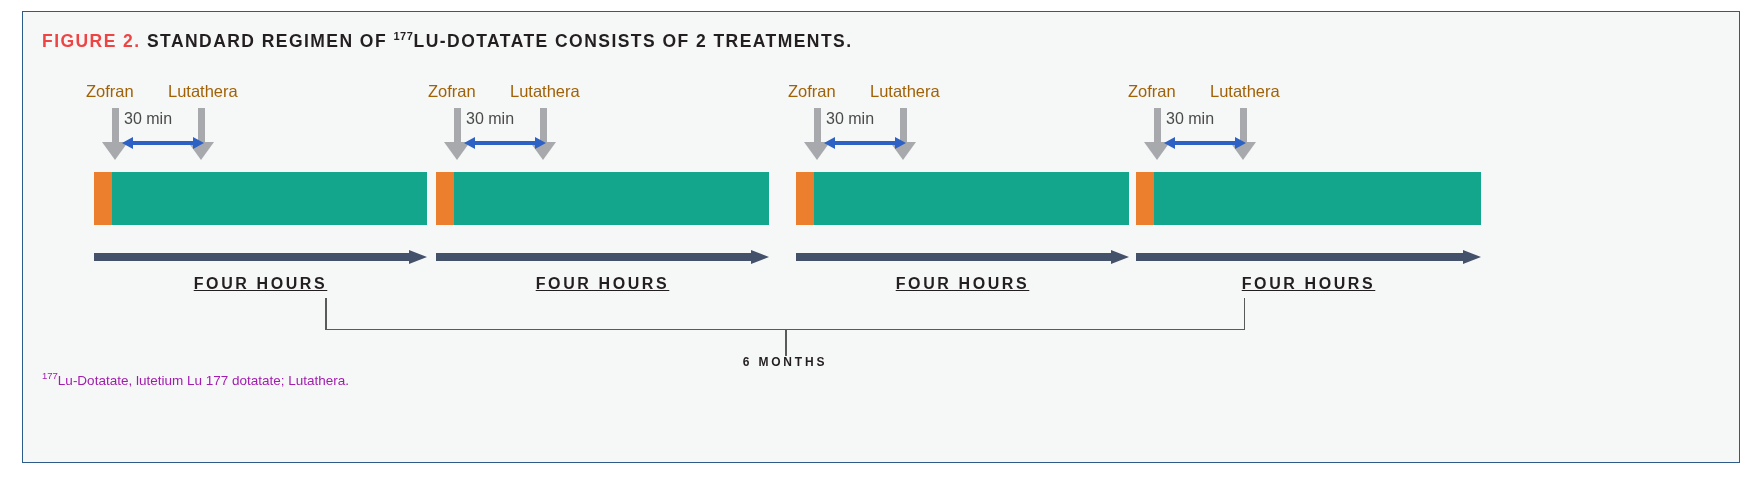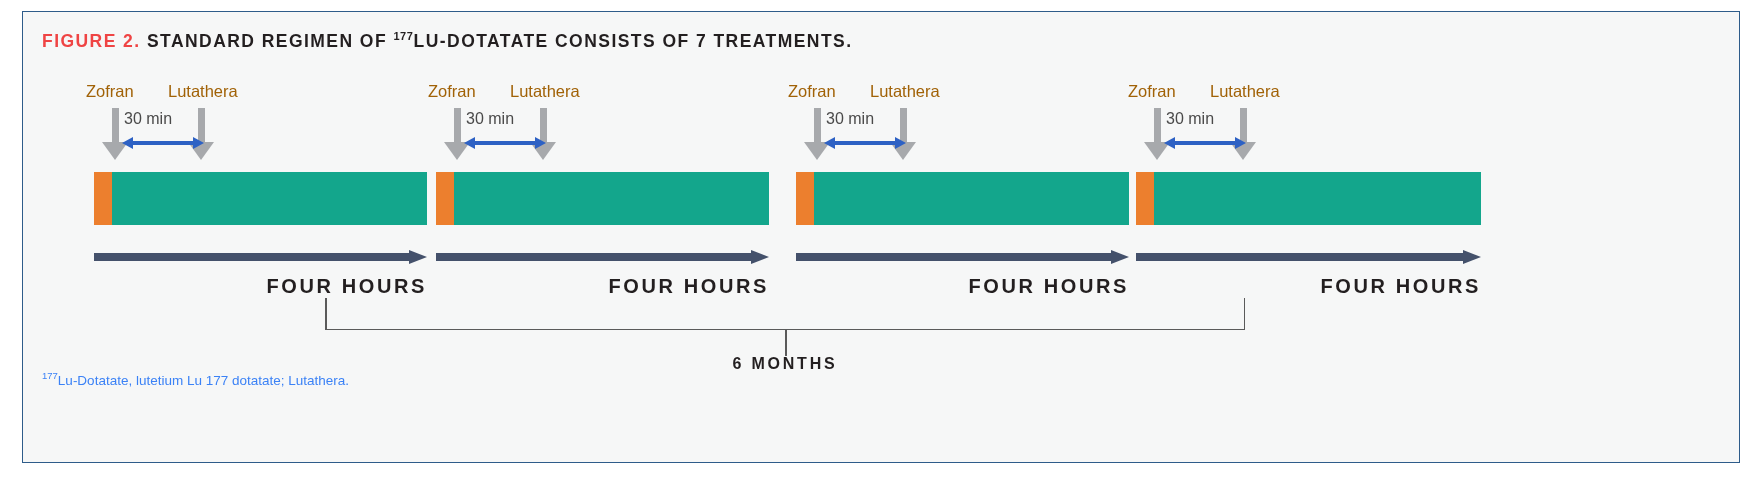--- a/index.html
+++ b/index.html
@@ -169,26 +169,27 @@
     width: 0; height: 0;
     border-top: 7px solid transparent;
     border-bottom: 7px solid transparent;
     border-left: 18px solid #44516b;
   }
   .hours-label {
     position: absolute;
     top: 193px;
     left: 14px;
     width: 333px;
-    text-align: right;
-    font-size: 20px;
+    text-align: center;
+    font-size: 16px;
     font-weight: bold;
     letter-spacing: 2.6px;
     color: #231f20;
     white-space: nowrap;
+    text-decoration: underline;
   }
 
   
   .bracket {
     position: absolute;
     left: 325px;
     top: 298px;
     width: 920px;
     height: 32px;
   }
@@ -223,48 +224,48 @@
     width: 1.5px;
     height: 26px;
     background: #5a5a5a;
   }
   .months-label {
     position: absolute;
     left: 325px;
     top: 355px;
     width: 920px;
     text-align: center;
-    font-size: 16px;
+    font-size: 12px;
     font-weight: bold;
     letter-spacing: 2.8px;
     color: #231f20;
     white-space: nowrap;
   }
 
   .footnote {
     position: absolute;
     left: 42px;
     top: 370px;
     font-size: 13.5px;
-    color: #3b82f6;
+    color: #a21caf;
     white-space: nowrap;
   }
   .footnote sup {
     font-size: 9.5px;
     vertical-align: super;
   }
 </style>
 </head>
 <body>
 
 <div id="figure-root">
   <div class="figure-frame"></div>
 
   <div class="figure-title">
-    <span class="fig-label">FIGURE 2.</span><span> STANDARD REGIMEN OF </span><sup>177</sup><span>LU-DOTATATE CONSISTS OF 7 TREATMENTS.</span>
+    <span class="fig-label">FIGURE 2.</span><span> STANDARD REGIMEN OF </span><sup>177</sup><span>LU-DOTATATE CONSISTS OF 2 TREATMENTS.</span>
   </div>
 
   <div class="treatment" style="left:80px;">
     <div class="drug-label zofran">Zofran</div>
     <div class="drug-label lutathera">Lutathera</div>
     <div class="down-arrow a1">
         <div class="shaft"></div>
         <div class="head"></div>
       </div>
     <div class="down-arrow a2">

